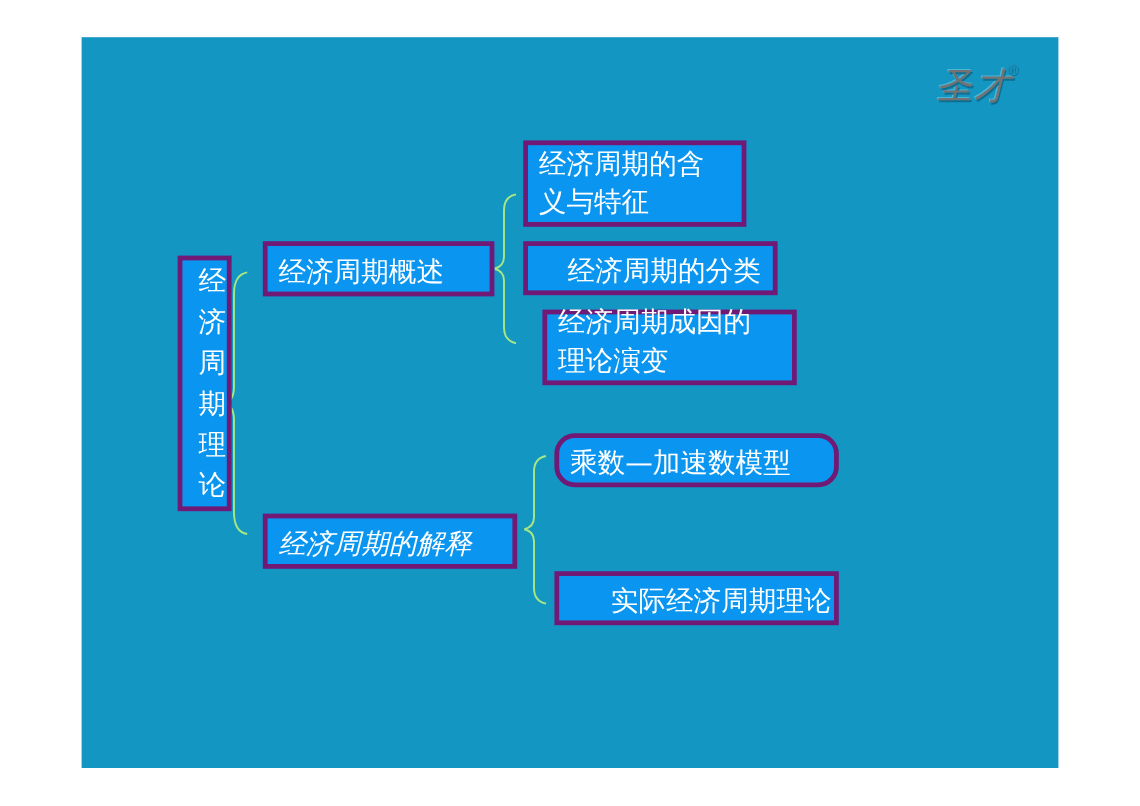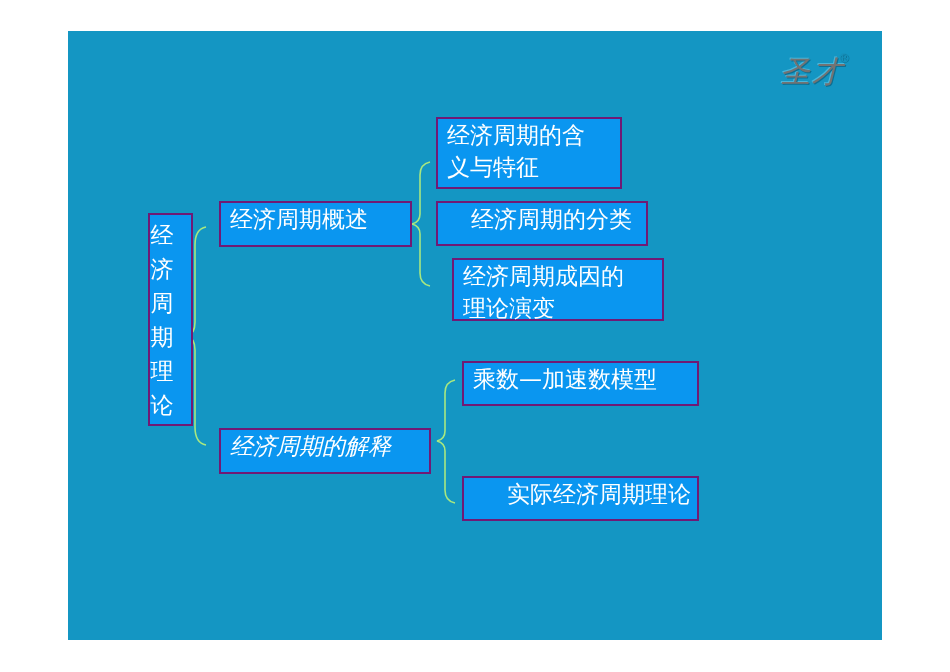--- a/index.html
+++ b/index.html
@@ -1,21 +1,21 @@
 <!DOCTYPE html>
 <html><head>
   <meta charset="utf-8">
   <style>
     html, body { margin:0; padding:0; }
     body { width:950px; height:672px; background:#ffffff; position:relative; overflow:hidden;
            font-family:"DejaVu Sans","Liberation Sans",sans-serif; }
     .panel { position:absolute; left:68px; top:31px; width:814px; height:609px; background:#1496c3; }
-    .box { position:absolute; box-sizing:border-box; background:#0a96f0; border:2px solid #701a75;
+    .box { position:absolute; box-sizing:border-box; background:#0a96f0; border:4px solid #701a75;
            color:#ffffff; font-size:23px; line-height:32px; padding:0 0 0 9px;
-           display:flex; align-items:flex-start; }
+           display:flex; align-items:flex-end; }
     .box span { white-space:pre-wrap; }
     .root { flex-direction:column; justify-content:center; padding:0; text-align:center; font-size:23px; line-height:34px; }
     .root span { display:block; width:24px; word-break:break-all; }
     .logo { position:absolute; left:780px; top:52px; color:#737373; font-family:"DejaVu Serif","Liberation Serif",serif;
             font-size:30px; font-style:italic; letter-spacing:2px;
             text-shadow: 1px 1px 0 #0e6f92, -1px -1px 0 #4ab6da; }
     .reg { position:absolute; left:838px; top:51px; font-size:12px; color:#178fb8;
            text-shadow: 1px 1px 0 #0e6f92; font-family:"DejaVu Sans",sans-serif; }
     svg.brackets { position:absolute; left:0; top:0; }
   </style>
@@ -54,19 +54,19 @@
 
 <div class="box" style="left:436px;top:201px;width:212px;height:45px;padding-left:33px;">
   <span>经济周期的分类</span>
 </div>
 
 <div class="box" style="left:452px;top:258px;width:212px;height:63px;">
   <span>经济周期成因的
 理论演变</span>
 </div>
 
-<div class="box" style="left:462px;top:361px;width:237px;height:45px;">
+<div class="box" style="left:462px;top:361px;width:237px;height:45px;border-radius:17px;">
   <span>乘数—加速数模型</span>
 </div>
 
 <div class="box" style="left:462px;top:476px;width:237px;height:45px;padding-left:43px;">
   <span>实际经济周期理论</span>
 </div>
 
 </body></html>

